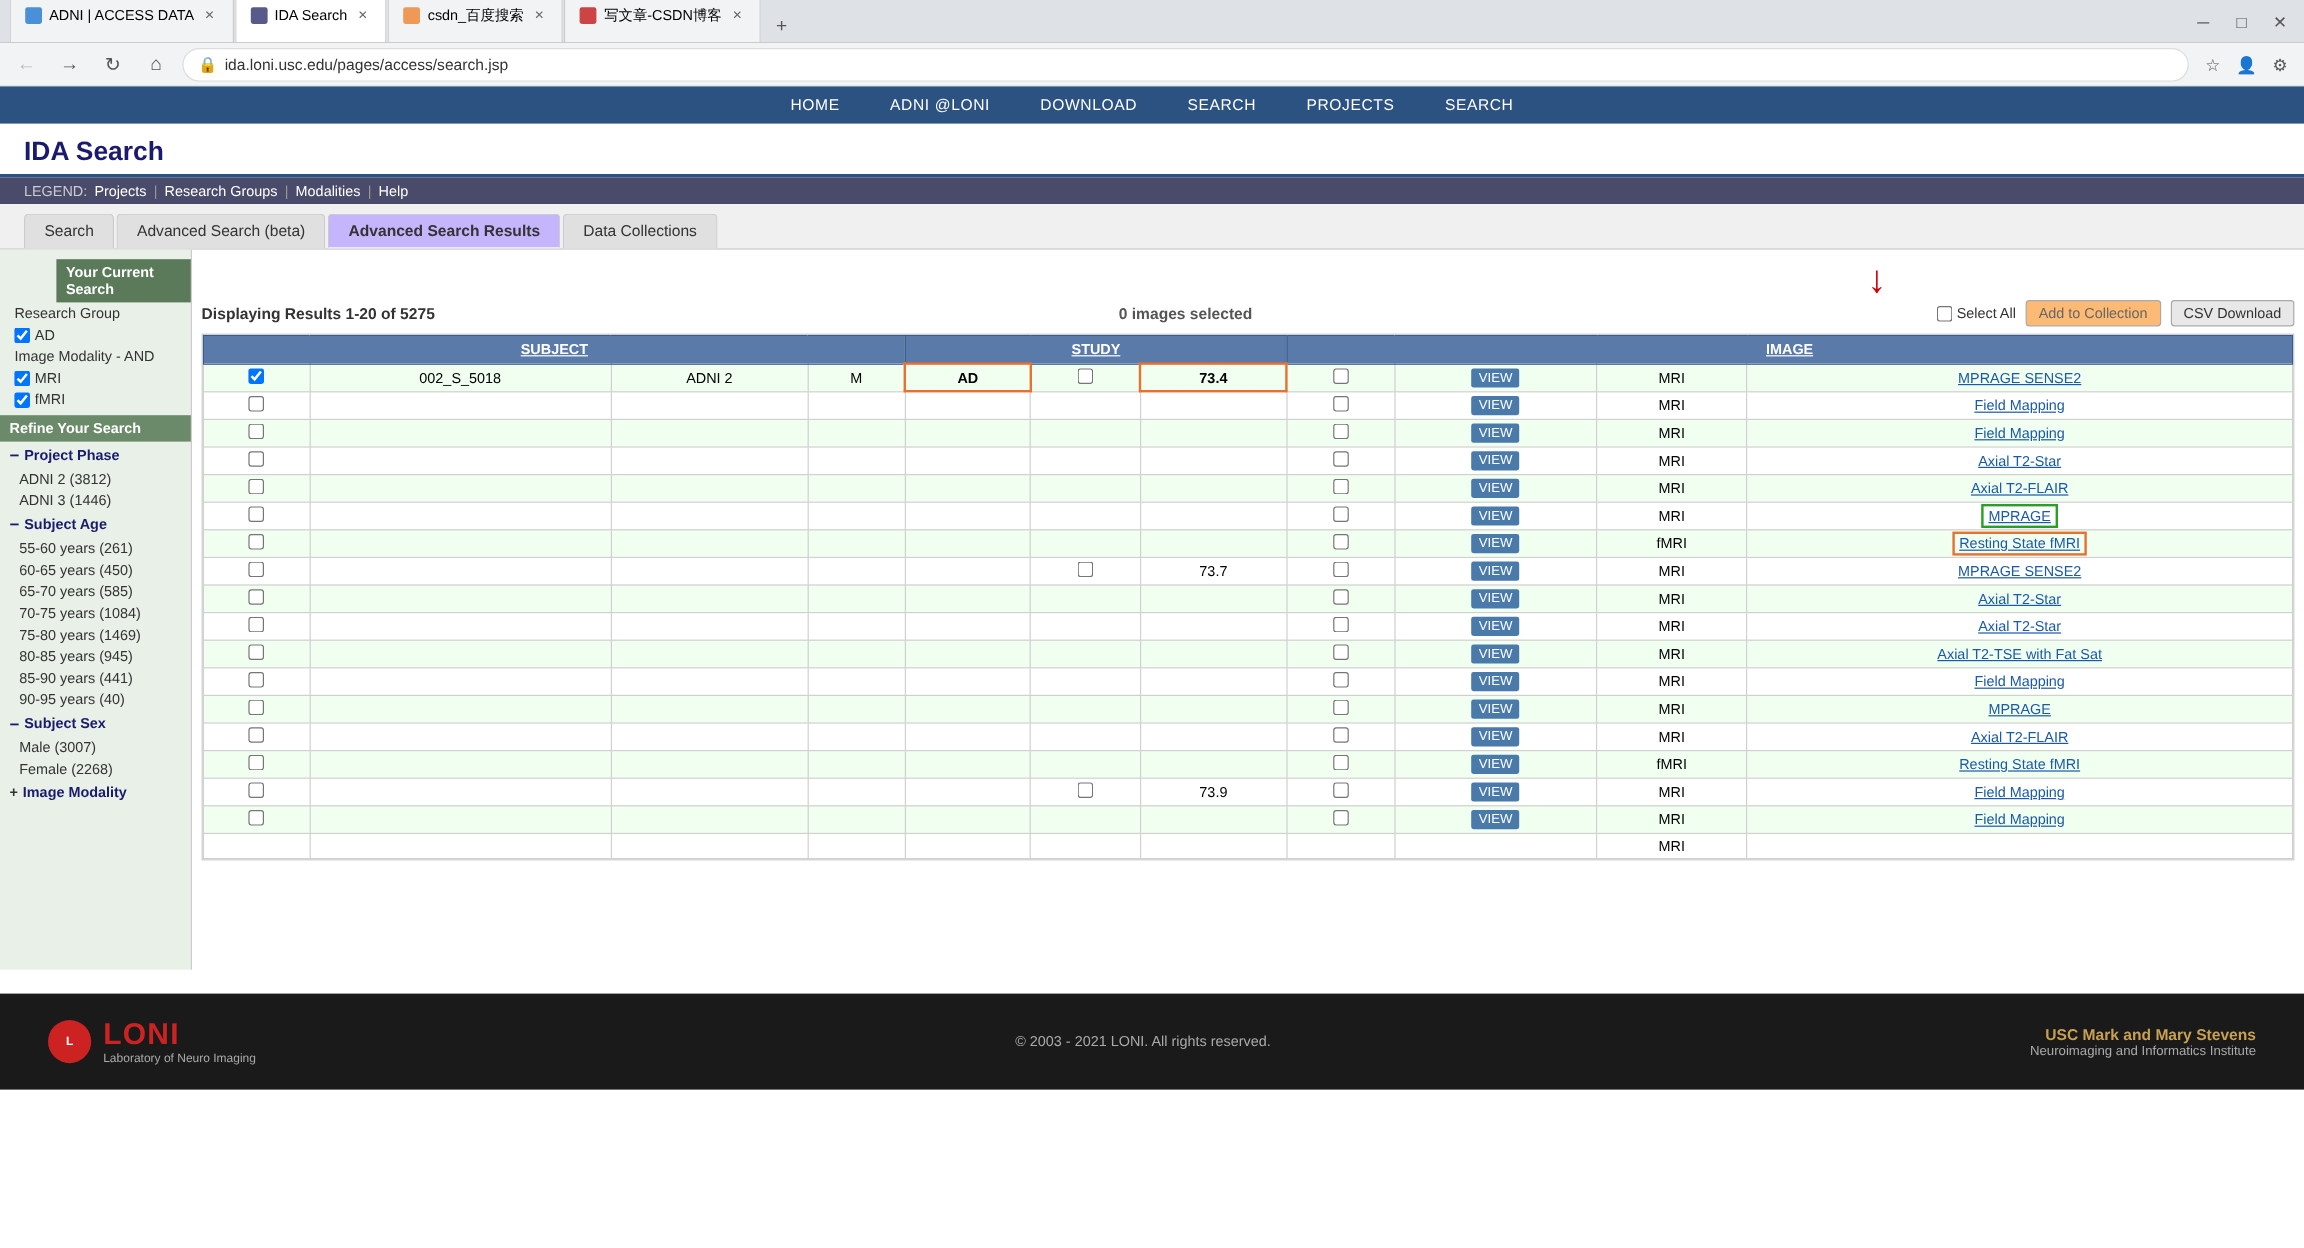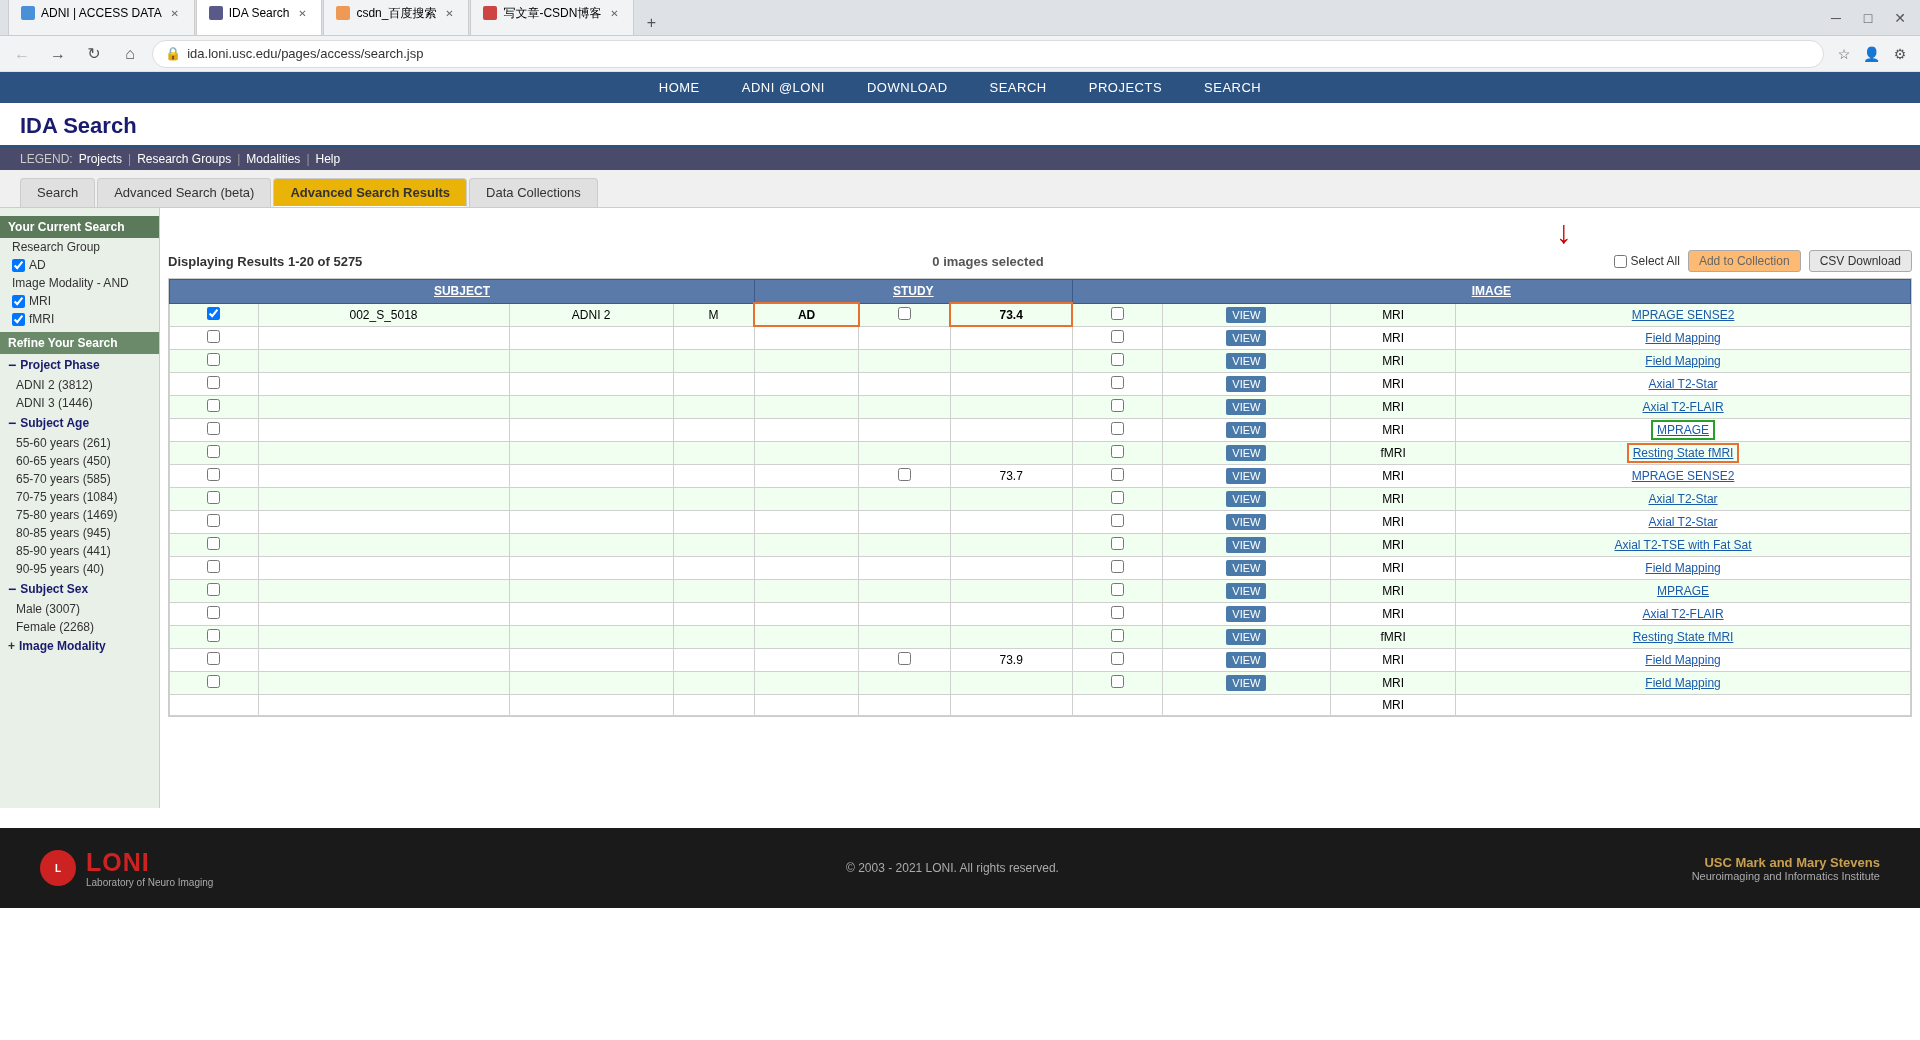--- a/index.html
+++ b/index.html
@@ -38,28 +38,28 @@
 
     
     .legend-bar { background: #4a4a6a; padding: 4px 20px; display: flex; align-items: center; gap: 6px; }
     .legend-bar span { color: #ccc; font-size: 12px; }
     .legend-bar a { color: #fff; font-size: 12px; text-decoration: none; cursor: pointer; }
     .legend-bar .sep { color: #999; }
 
     
     .tabs-row { display: flex; gap: 2px; padding: 8px 20px 0 20px; background: #f0f0f0; border-bottom: 1px solid #ccc; }
     .tab-btn { padding: 6px 16px; font-size: 13px; border: 1px solid #ccc; border-bottom: none; border-radius: 4px 4px 0 0; cursor: pointer; background: #e0e0e0; color: #333; }
-    .tab-btn.active { background: #eab308; border-bottom: 1px solid #fff; font-weight: bold; }
+    .tab-btn.active { background: #c4b5fd; border-bottom: 1px solid #fff; font-weight: bold; }
 
     
     .main-content { display: flex; min-height: 600px; }
 
     
     .sidebar { width: 160px; min-width: 160px; background: #e8f0e8; border-right: 1px solid #ccc; padding: 8px 0; font-size: 12px; }
-    .sidebar-section-title { background: #5a7a5a; color: #fff; padding: 4px 8px; font-size: 12px; font-weight: bold; }
+    .sidebar-section-title { background: #5a7a5a; color: #fff; padding: 4px 8px; font-size: 12px; font-weight: bold; margin-left: 47px; }
     .sidebar-item { padding: 2px 8px 2px 12px; cursor: pointer; color: #333; }
     .sidebar-item.with-checkbox { display: flex; align-items: center; gap: 4px; }
     .sidebar-item input[type=checkbox] { margin: 0; }
     .sidebar-refine { background: #6a8a6a; color: #fff; padding: 4px 8px; font-size: 12px; font-weight: bold; margin-top: 4px; }
     .sidebar-filter-title { display: flex; align-items: center; gap: 4px; padding: 3px 8px; cursor: pointer; font-weight: bold; color: #1a1a6e; }
     .sidebar-filter-title .minus { font-weight: bold; font-size: 14px; }
     .sidebar-filter-item { padding: 2px 8px 2px 16px; color: #333; cursor: pointer; }
 
     
     .table-area { flex: 1; padding: 8px; overflow: hidden; }

